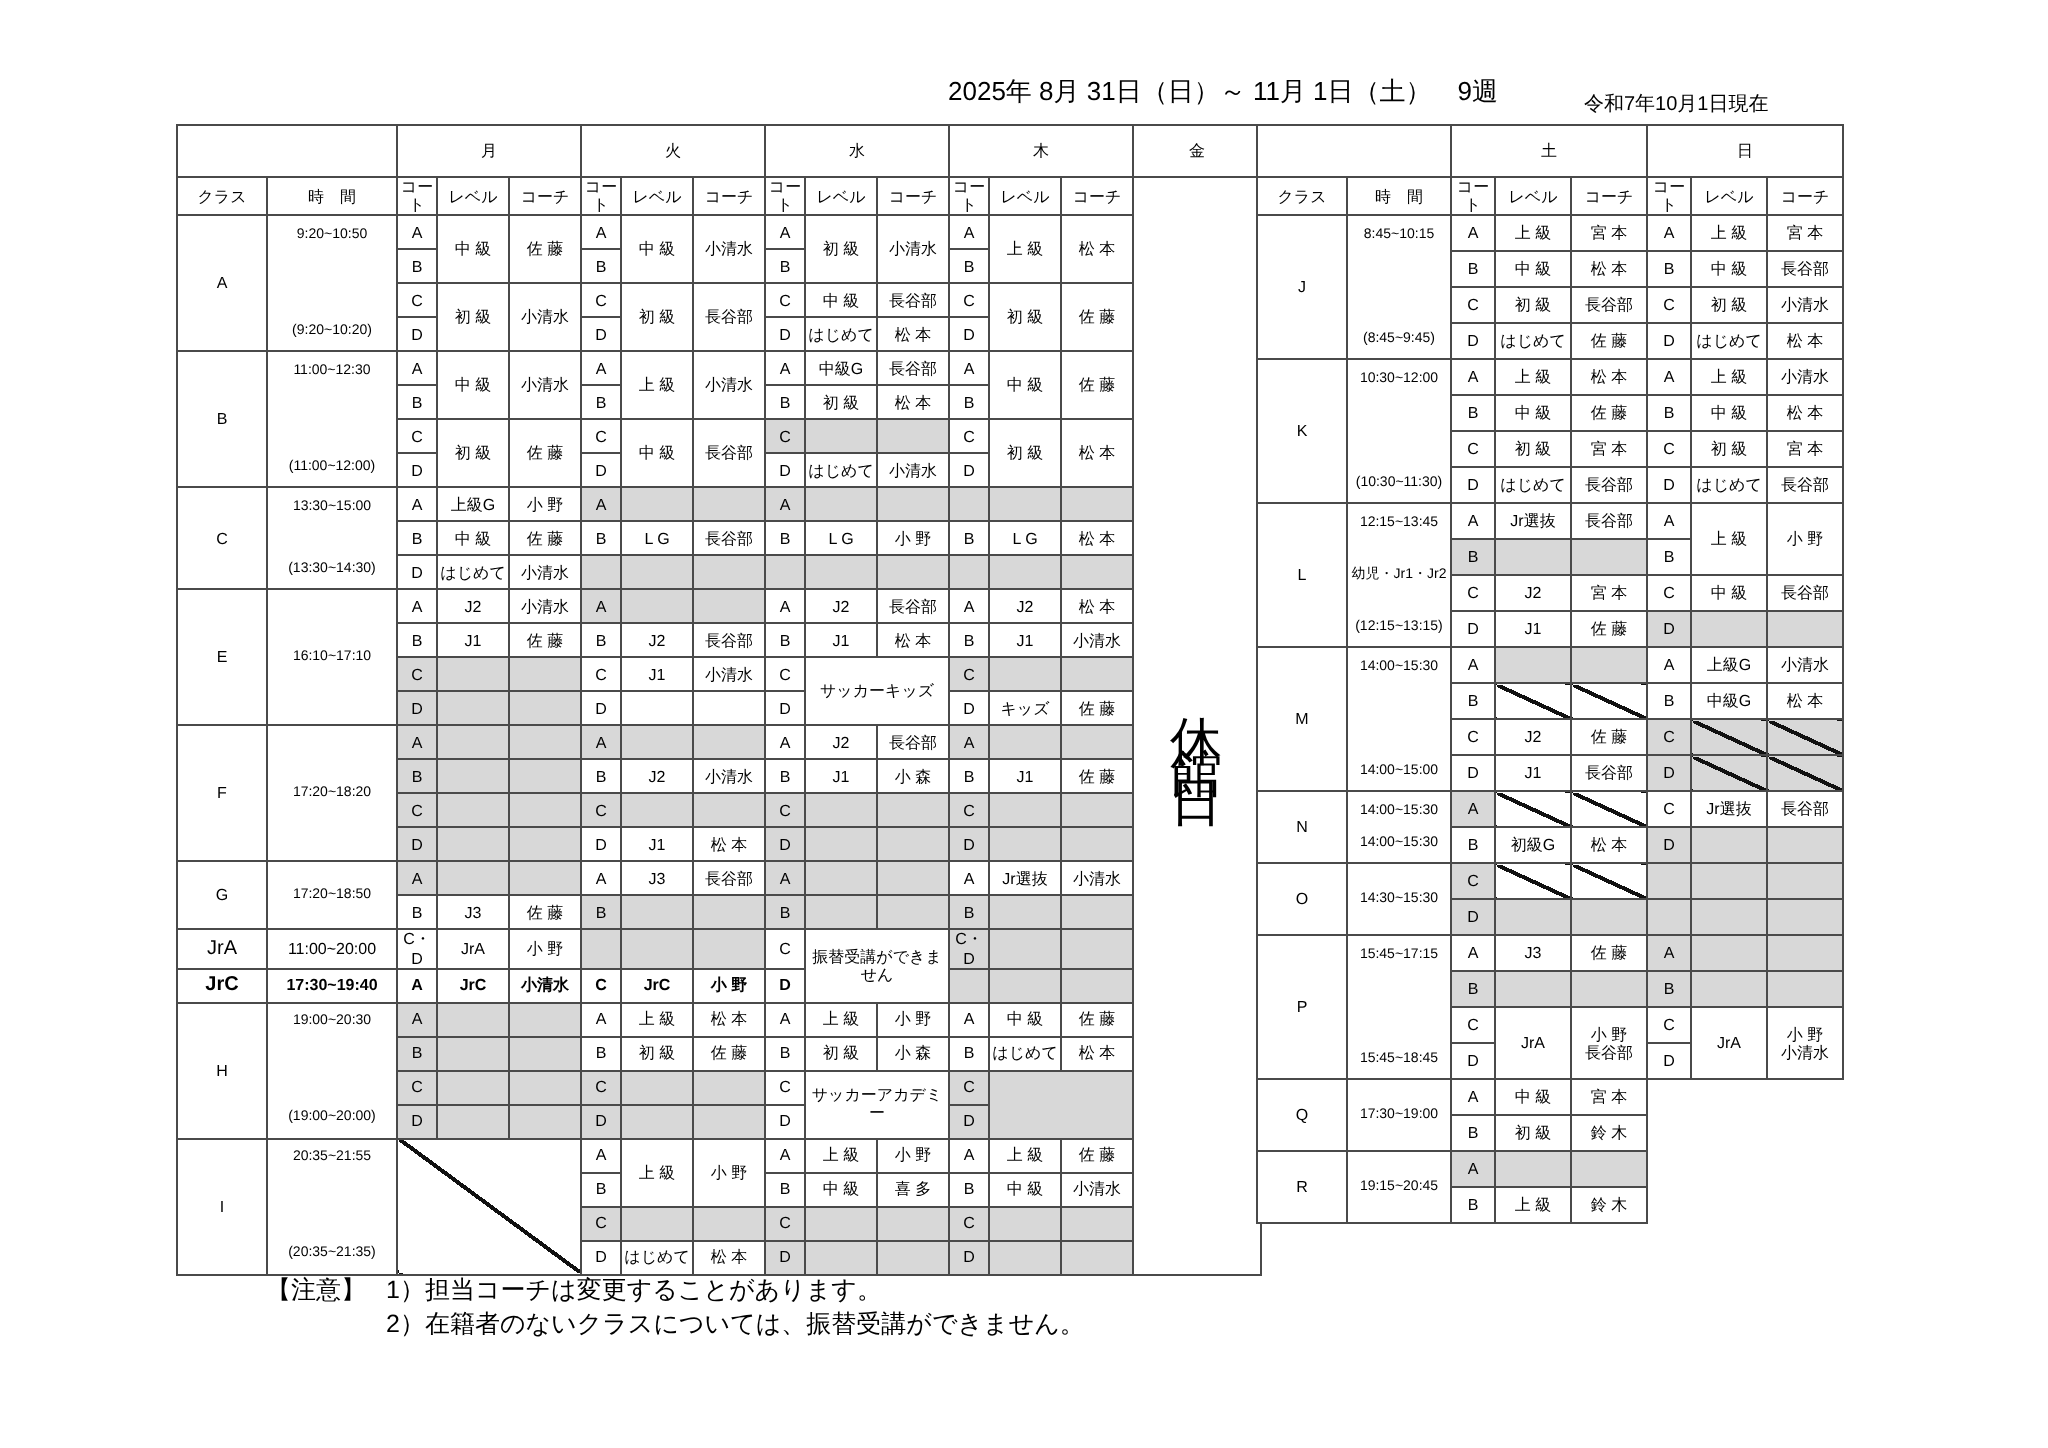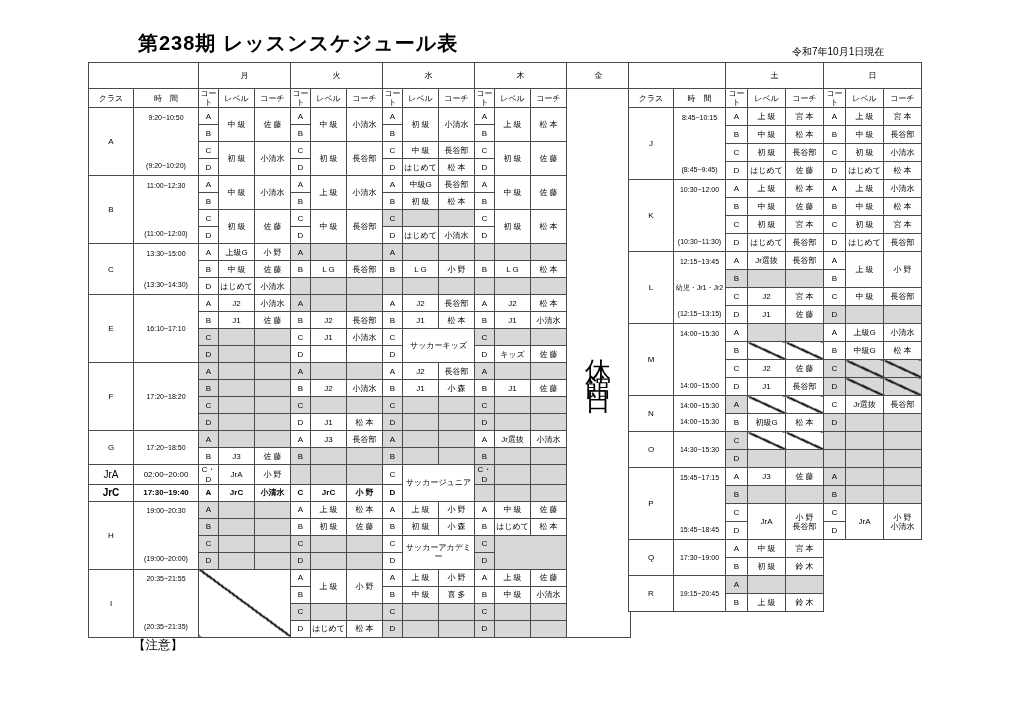--- a/index.html
+++ b/index.html
@@ -34,21 +34,21 @@
         padding:4px 0;box-sizing:border-box;font-size:7px;}
   .tlines.one{justify-content:center;}
   .closed{text-align:center;}
   .vtext{display:inline-block;writing-mode:vertical-rl;font-size:26px;letter-spacing:16px;line-height:1;}
   .notes{position:absolute;left:133px;top:637px;display:flex;gap:10px;font-size:12.5px;line-height:1.35;}
 </style>
 </head>
 <body>
 
 <div class="page">
-  <div class="title">第238期 レッスンスケジュール表</div>
+  <div class="daterange">2025年 8月 31日（日）～ 11月 1日（土）　9週</div>
   <div class="asof">令和7年10月1日現在</div>
   <div id="left-table" class="tbl-mount left">
       <table class="sched" style="width: 542px;">
         <colgroup>
           <col style="width: 45px;">
           <col style="width: 65px;">
           <col style="width: 20px;">
           <col style="width: 36px;">
           <col style="width: 36px;">
           <col style="width: 20px;">
@@ -360,29 +360,29 @@
             <td class="cch sh" rowspan="1"></td>
             <td class="crt gl sh">B</td>
             <td class="lvl sh" rowspan="1"></td>
             <td class="cch sh" rowspan="1"></td>
             <td class="crt gl sh">B</td>
             <td class="lvl sh" rowspan="1"></td>
             <td class="cch sh" rowspan="1"></td>
           </tr>
           <tr style="height: 17px;">
             <td class="cls sm gl gt">JrA</td>
-            <td class="tm gt">02:00~20:00</td>
+            <td class="tm gt">11:00~20:00</td>
             <td class="crt gl gt">C・D</td>
             <td class="lvl gt" rowspan="1">JrA</td>
             <td class="cch gt" rowspan="1">小 野</td>
             <td class="crt gl sh gt"></td>
             <td class="lvl sh gt" rowspan="1"></td>
             <td class="cch sh gt" rowspan="1"></td>
             <td class="crt gl gt">C</td>
-            <td class="mgc gt" colspan="2" rowspan="2">サッカージュニア</td>
+            <td class="mgc gt" colspan="2" rowspan="2">振替受講ができません</td>
             <td class="crt gl sh gt">C・D</td>
             <td class="lvl sh gt" rowspan="1"></td>
             <td class="cch sh gt" rowspan="1"></td>
           </tr>
           <tr style="height: 17px; font-weight: bold;">
             <td class="cls sm gl">JrC</td>
             <td class="tm">17:30~19:40</td>
             <td class="crt gl">A</td>
             <td class="lvl" rowspan="1">JrC</td>
             <td class="cch" rowspan="1">小清水</td>
@@ -747,15 +747,17 @@
             <td class="crt gl ob">B</td>
             <td class="lvl ob" rowspan="1">上 級</td>
             <td class="cch ob or" rowspan="1">鈴 木</td>
           </tr>
         </tbody>
       </table>
     </div>
   <div class="notes">
     <span class="notes-label">【注意】</span>
     <div class="notes-lines">
+      <div>1）担当コーチは変更することがあります。</div>
+      <div>2）在籍者のないクラスについては、振替受講ができません。</div>
     </div>
   </div>
 </div>
 
 </body></html>

